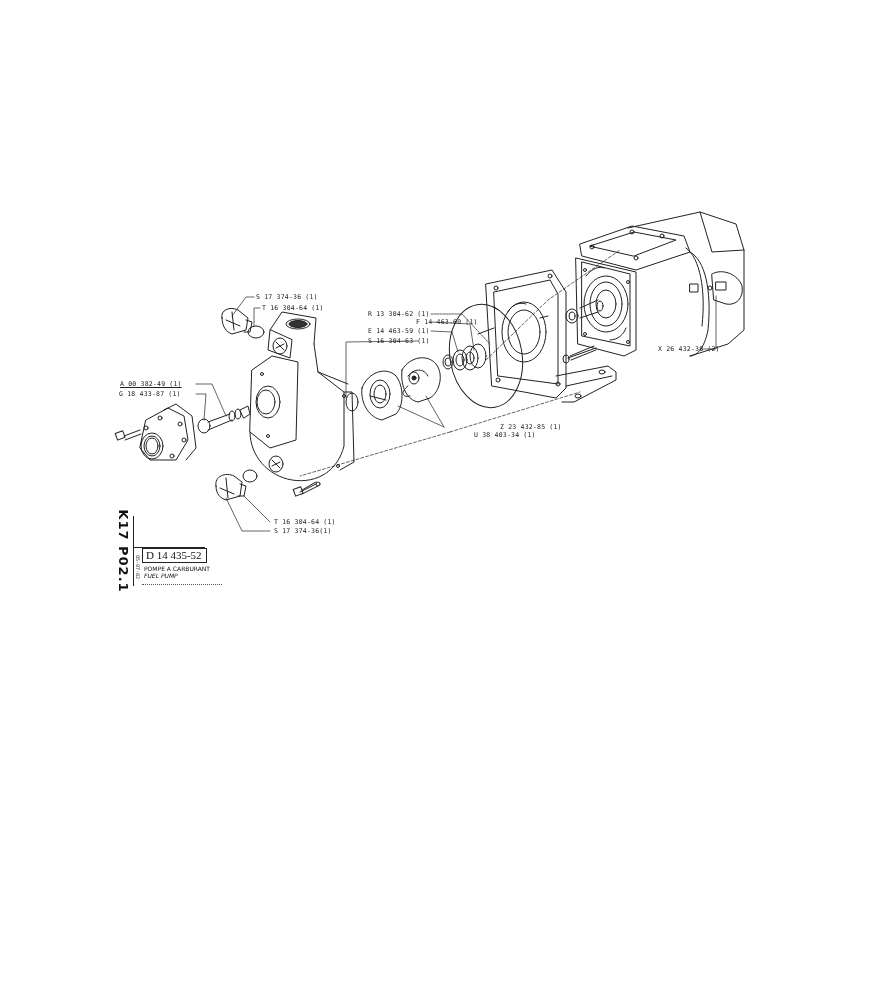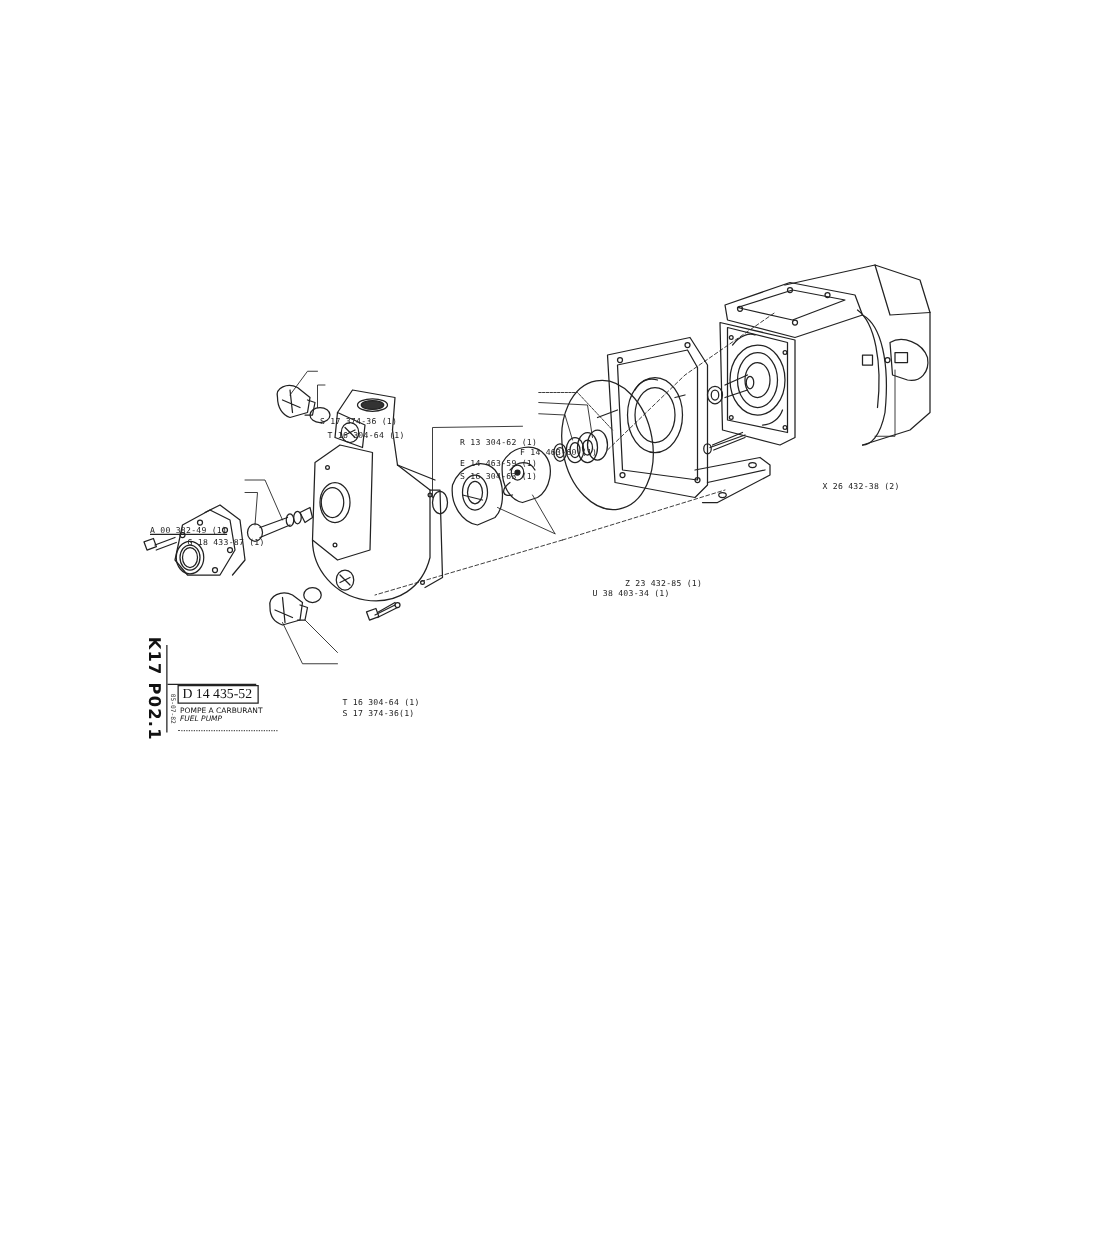--- a/index.html
+++ b/index.html
@@ -1,18 +1,18 @@
 <!DOCTYPE html>
 <html><head>
 <meta charset="utf-8">
 <style>
   html, body { margin: 0; padding: 0; background: #ffffff; }
   body { width: 884px; height: 1000px; position: relative; overflow: hidden; font-family: "DejaVu Sans", sans-serif; }
   #canvas { position: absolute; left: 0; top: 0; width: 884px; height: 1000px; }
-  .lbl { position: absolute; font-family: "DejaVu Sans Mono", monospace; font-size: 6.5px; color: #222; white-space: nowrap; letter-spacing: 0.2px; margin-top: 40px; }
+  .lbl { position: absolute; font-family: "DejaVu Sans Mono", monospace; font-size: 6.5px; color: #222; white-space: nowrap; letter-spacing: 0.2px; }
   .title-block { position: absolute; left: 113px; top: 516px; width: 110px; height: 70px; }
   .tb-vert { position: absolute; left: 0; top: 0; width: 20px; height: 70px; border-right: 1px solid #222; }
   .tb-vert span { position: absolute; left: 50%; top: 50%; transform: translate(-50%,-50%) rotate(90deg); font-family: "DejaVu Sans", sans-serif; font-weight: bold; font-size: 13px; color: #111; white-space: nowrap; letter-spacing: 1px; }
   .tb-date { position: absolute; left: 21px; top: 32px; width: 7px; height: 38px; }
   .tb-date span { position: absolute; left: 50%; top: 50%; transform: translate(-50%,-50%) rotate(90deg); font-family: "DejaVu Sans Mono", monospace; font-size: 5px; color: #333; white-space: nowrap; }
   .tb-ref { position: absolute; left: 29px; top: 32px; width: 60px; height: 13px; border: 1px solid #222; font-family: Liberation Serif, serif; font-size: 11px; line-height: 13px; padding-left: 3px; color: #111; }
   .tb-fr { position: absolute; left: 31px; top: 49px; font-family: "DejaVu Sans", sans-serif; font-size: 6px; color: #111; white-space: nowrap; }
   .tb-en { position: absolute; left: 31px; top: 56px; font-family: "DejaVu Sans", sans-serif; font-style: italic; font-size: 6px; color: #111; white-space: nowrap; }
   .tb-rule { position: absolute; left: 29px; top: 68px; width: 80px; border-top: 1px dotted #555; }
   .tb-hline { position: absolute; left: 21px; top: 31px; width: 71px; border-top: 1px solid #222; }
@@ -205,21 +205,21 @@
   </g>
 </svg>
 
 <div class="lbl" style="left:256px;top:293px;">S 17 374-36 (1)</div>
 <div class="lbl" style="left:262px;top:304px;">T 16 304-64 (1)</div>
 <div class="lbl" style="left:368px;top:310px;">R 13 304-62 (1)</div>
 <div class="lbl" style="left:368px;top:318px;padding-left:48px;">F 14 463-60 (1)</div>
 <div class="lbl" style="left:368px;top:327px;">E 14 463-59 (1)</div>
 <div class="lbl" style="left:368px;top:337px;">S 16 304-63 (1)</div>
 <div class="lbl" style="left:120px;top:380px;text-decoration:underline;">A 00 382-49 (1)</div>
-<div class="lbl" style="left:150px;top:390px;">G 18 433-87 (1)</div>
+<div class="lbl" style="left:119px;top:390px;">G 18 433-87 (1)</div>
 <div class="lbl" style="left:500px;top:423px;">Z 23 432-85 (1)</div>
 <div class="lbl" style="left:474px;top:431px;">U 38 403-34 (1)</div>
 <div class="lbl" style="left:658px;top:345px;">X 26 432-38 (2)</div>
 <div class="lbl" style="left:274px;top:518px;">T 16 304-64 (1)</div>
 <div class="lbl" style="left:274px;top:527px;">S 17 374-36(1)</div>
 
 <div class="title-block">
   <div class="tb-vert">
     <span>K17 P02.1</span>
   </div>

